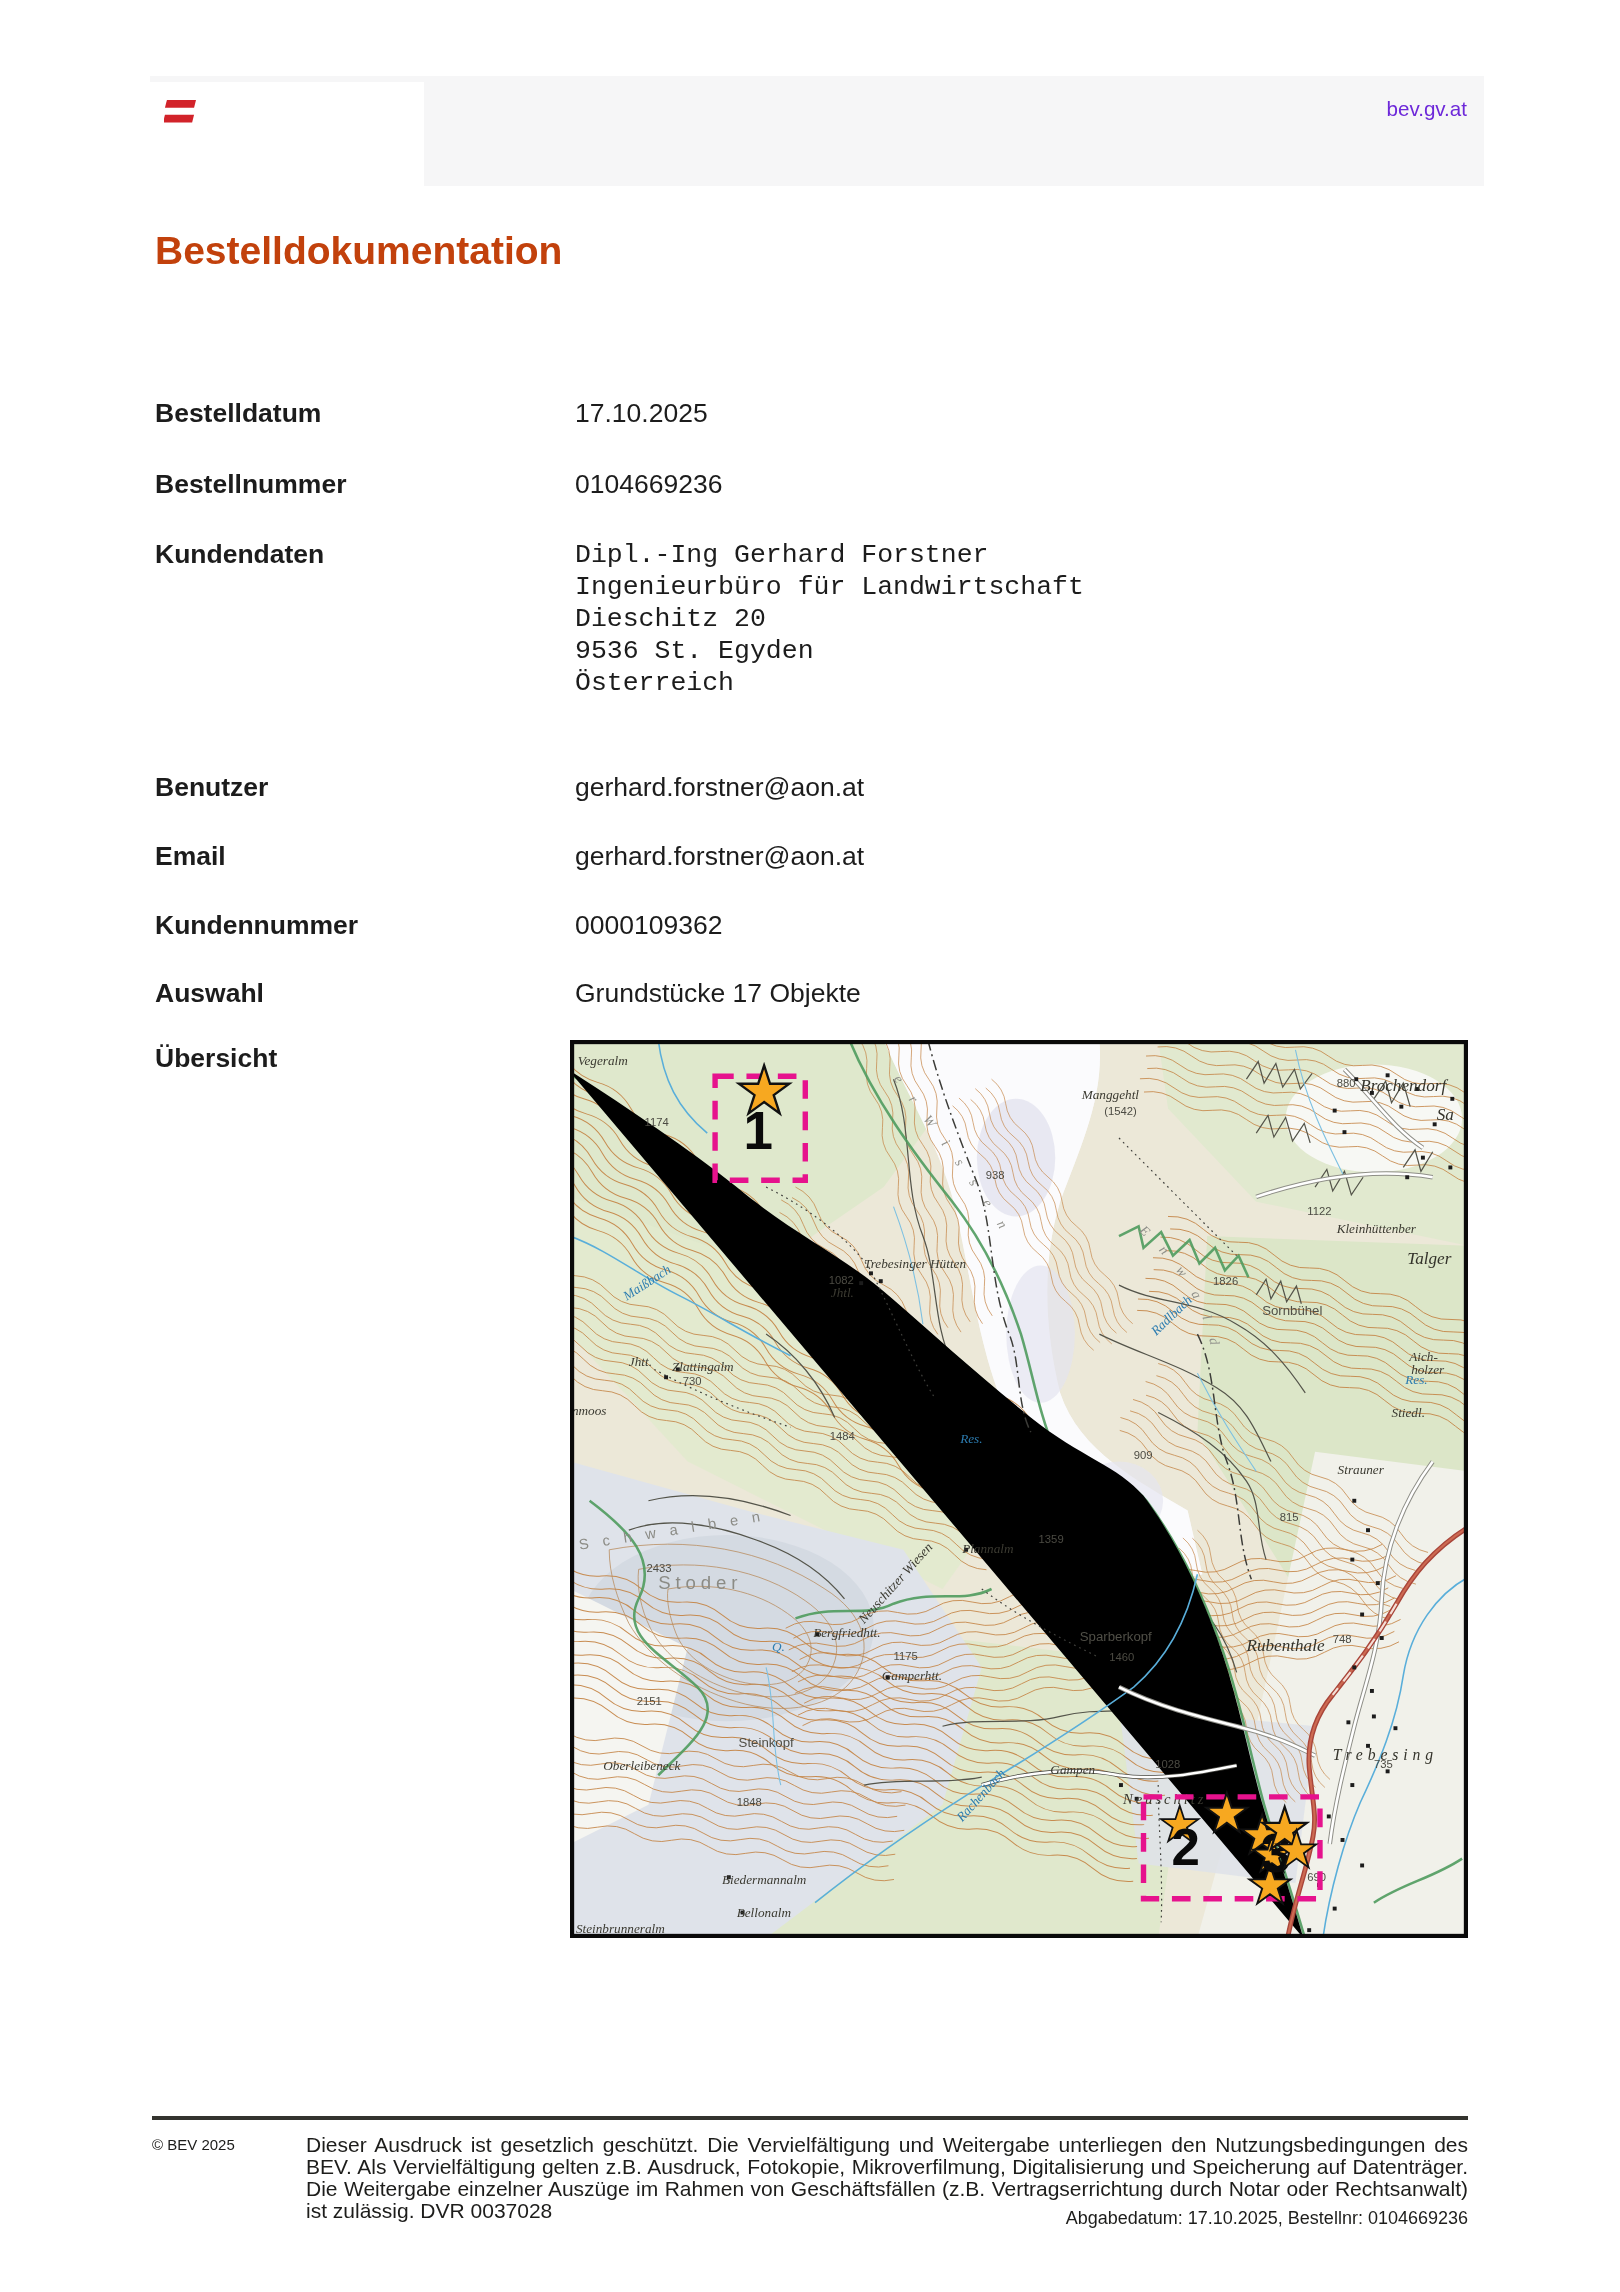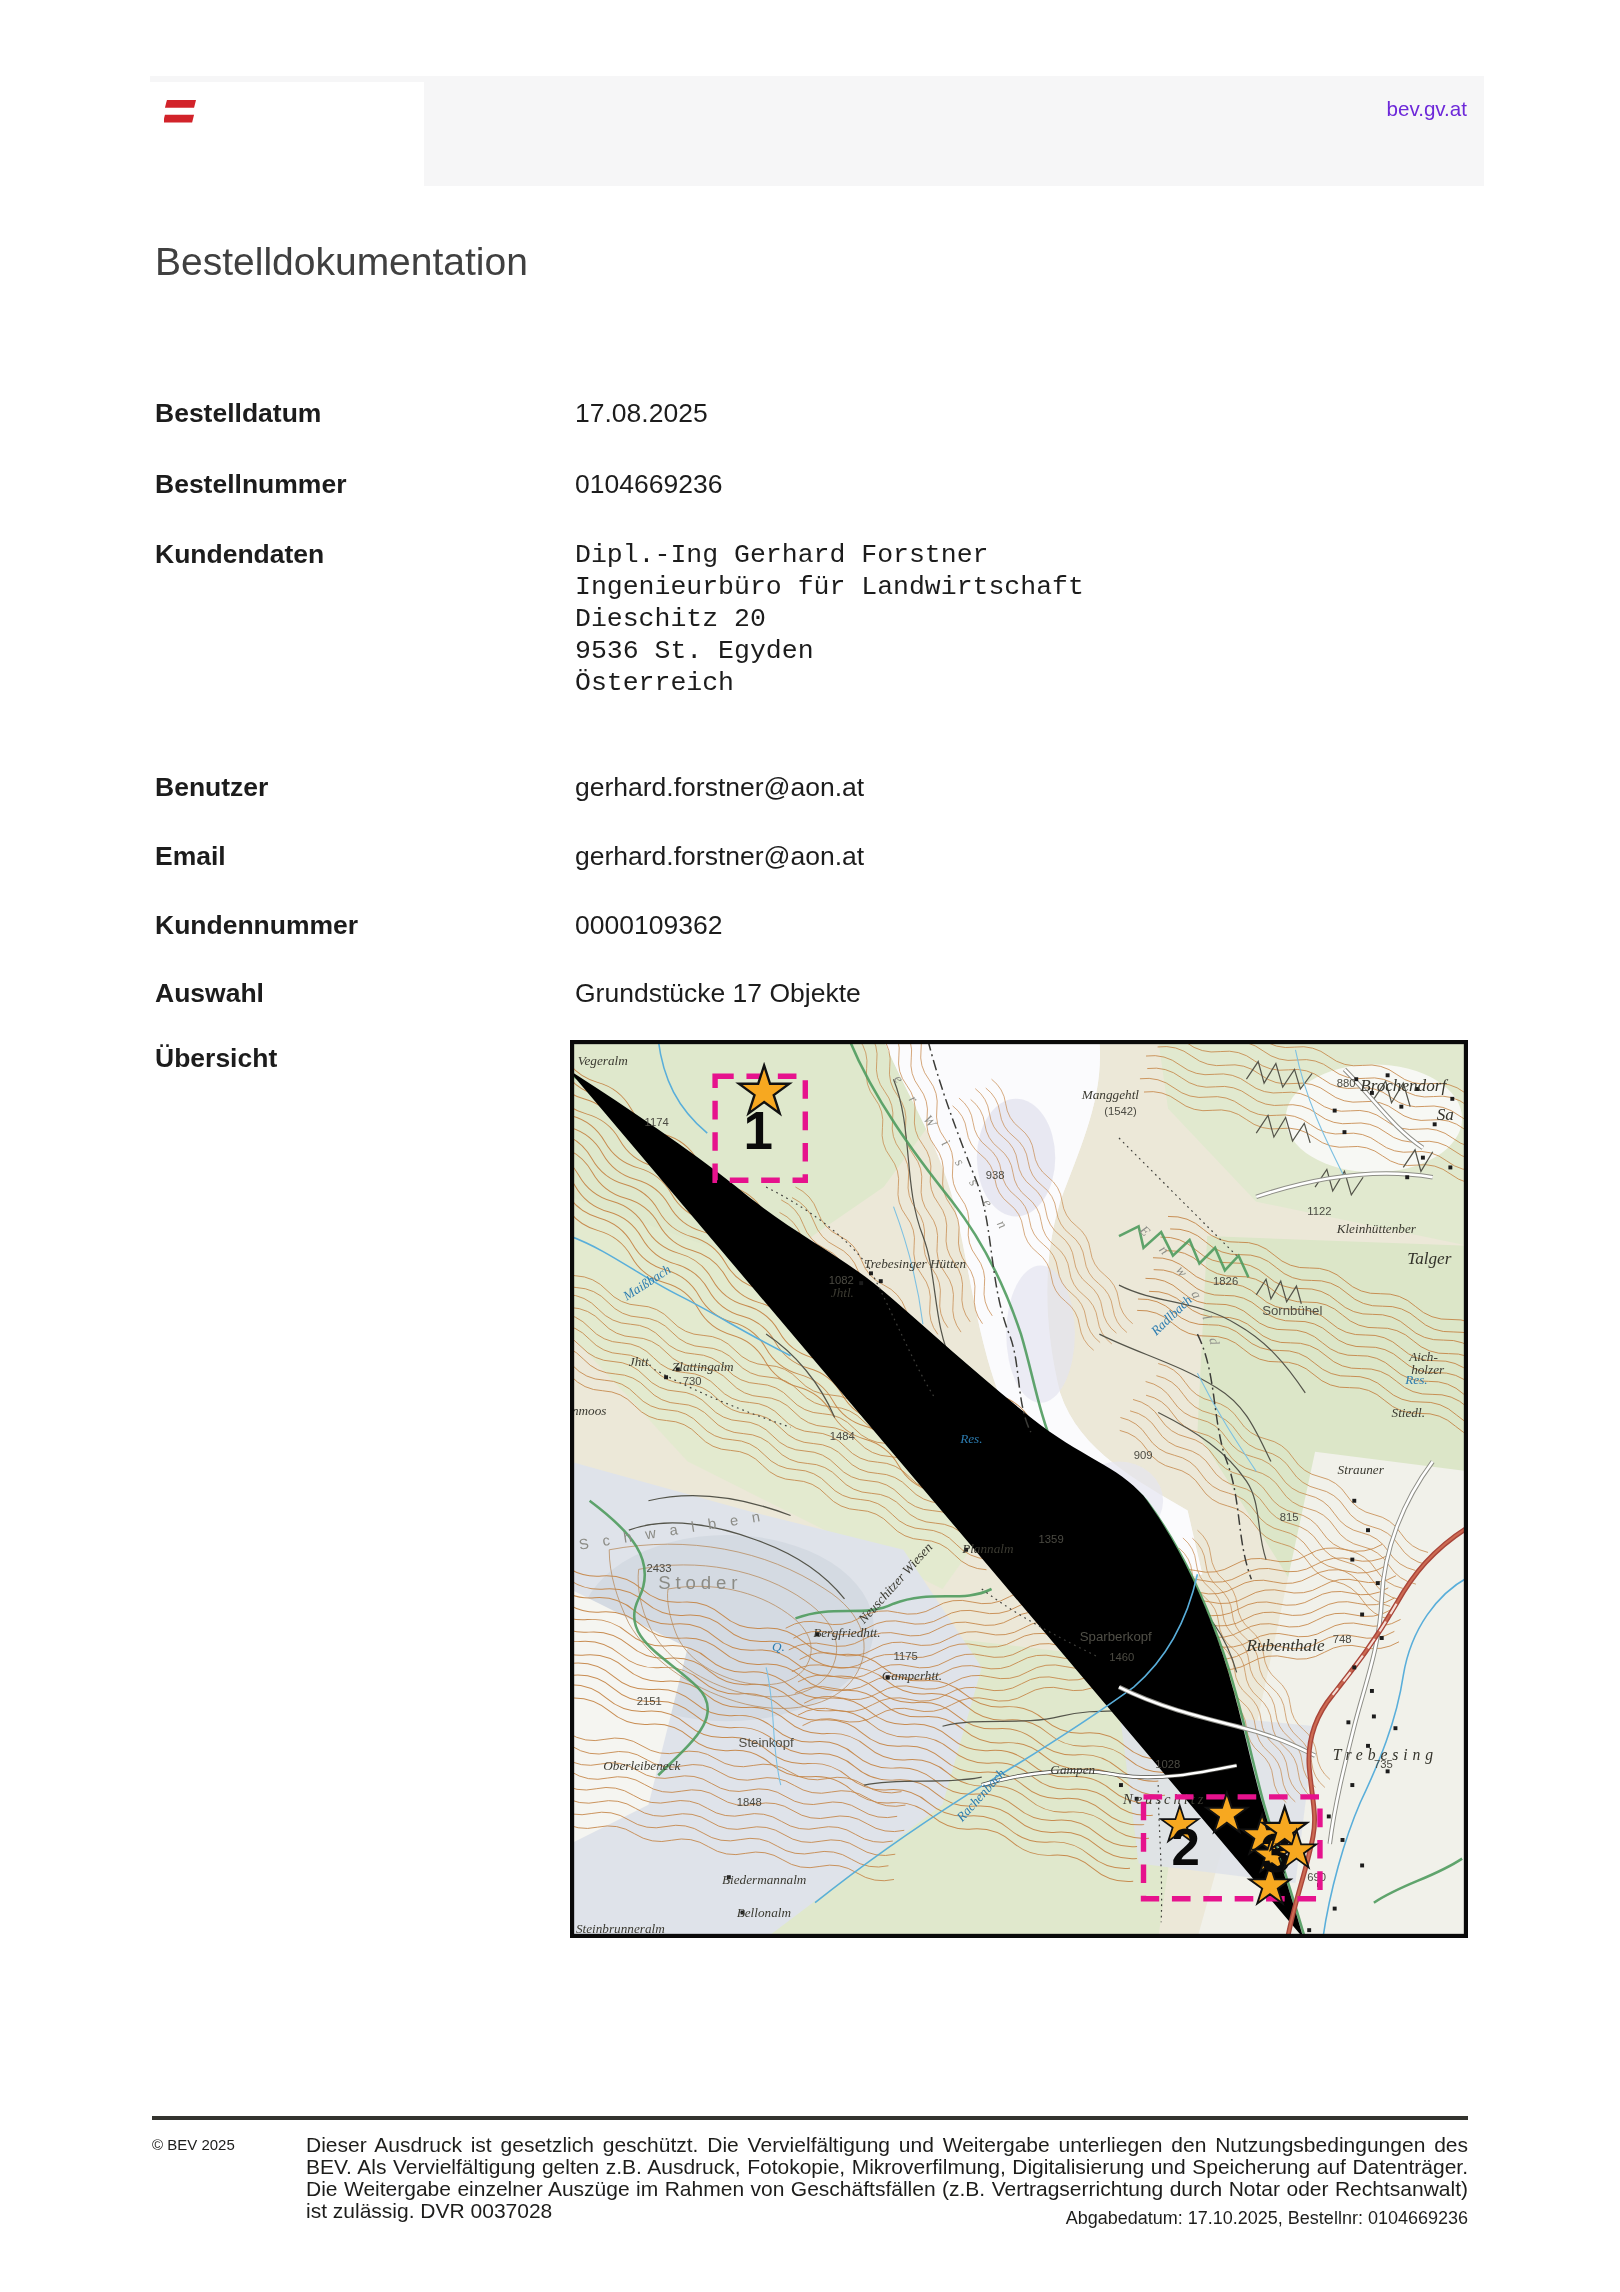--- a/index.html
+++ b/index.html
@@ -5,21 +5,21 @@
   html,body{margin:0;padding:0;background:#888;}
   .page{position:relative;width:1620px;height:2293px;background:#ffffff;overflow:hidden;
         font-family:"Liberation Sans","DejaVu Sans",sans-serif;color:#1c1c1c;}
   
   .hband{position:absolute;left:150px;top:76px;width:1334px;height:110px;background:#f6f6f7;}
   .logobox{position:absolute;left:150px;top:82px;width:274px;height:106px;background:#ffffff;}
   .flag{position:absolute;left:13.7px;top:17.6px;}
   .logotext{position:absolute;left:56px;top:7.8px;font-size:24.5px;line-height:29px;color:#232323;letter-spacing:0.2px;}
   .weblink{position:absolute;top:97px;right:153px;font-size:20.6px;color:#6d28d9;text-decoration:none;}
   
-  .title1{position:absolute;left:155px;top:240px;font-size:39px;font-weight:normal;color:#404040;}
+  .title1{position:absolute;left:155px;top:229px;font-size:39px;font-weight:bold;color:#c2410c;}
   .title2{position:absolute;left:155px;top:310px;font-size:39px;font-weight:bold;color:#1d1d1d;}
   
   .row{position:absolute;left:155px;width:1313px;}
   .flabel{position:absolute;left:0;top:0;font-size:26.5px;font-weight:bold;}
   .fvalue{position:absolute;left:420px;top:0;font-size:26.5px;}
   .fvalue div{line-height:32px;font-family:Liberation Mono, monospace;}
   
   .mapwrap{position:absolute;left:570px;top:1040px;width:898px;height:898px;}
   .mapwrap svg{display:block;}
   .ct path,.ct use{stroke:#c58648;stroke-width:.55px;fill:none;opacity:.95;}
@@ -62,21 +62,21 @@
       <polygon points="3,0 33,0 31,8 1,8" fill="#d2232a"></polygon>
       <polygon points="1,15 31,15 29,23 -1,23" fill="#d2232a"></polygon>
     </svg>
   </div>
   <a class="weblink" href="#">bev.gv.at</a>
 
   <div class="title1">Bestelldokumentation</div>
 
   <div class="row" style="top:398px">
     <div class="flabel">Bestelldatum</div>
-    <div class="fvalue">17.08.2025</div>
+    <div class="fvalue">17.10.2025</div>
   </div>
   <div class="row" style="top:469px">
     <div class="flabel">Bestellnummer</div>
     <div class="fvalue">0104669236</div>
   </div>
   <div class="row" style="top:539px">
     <div class="flabel">Kundendaten</div>
     <div class="fvalue">
       <div>Dipl.-Ing Gerhard Forstner</div>
       <div>Ingenieurbüro für Landwirtschaft</div>

